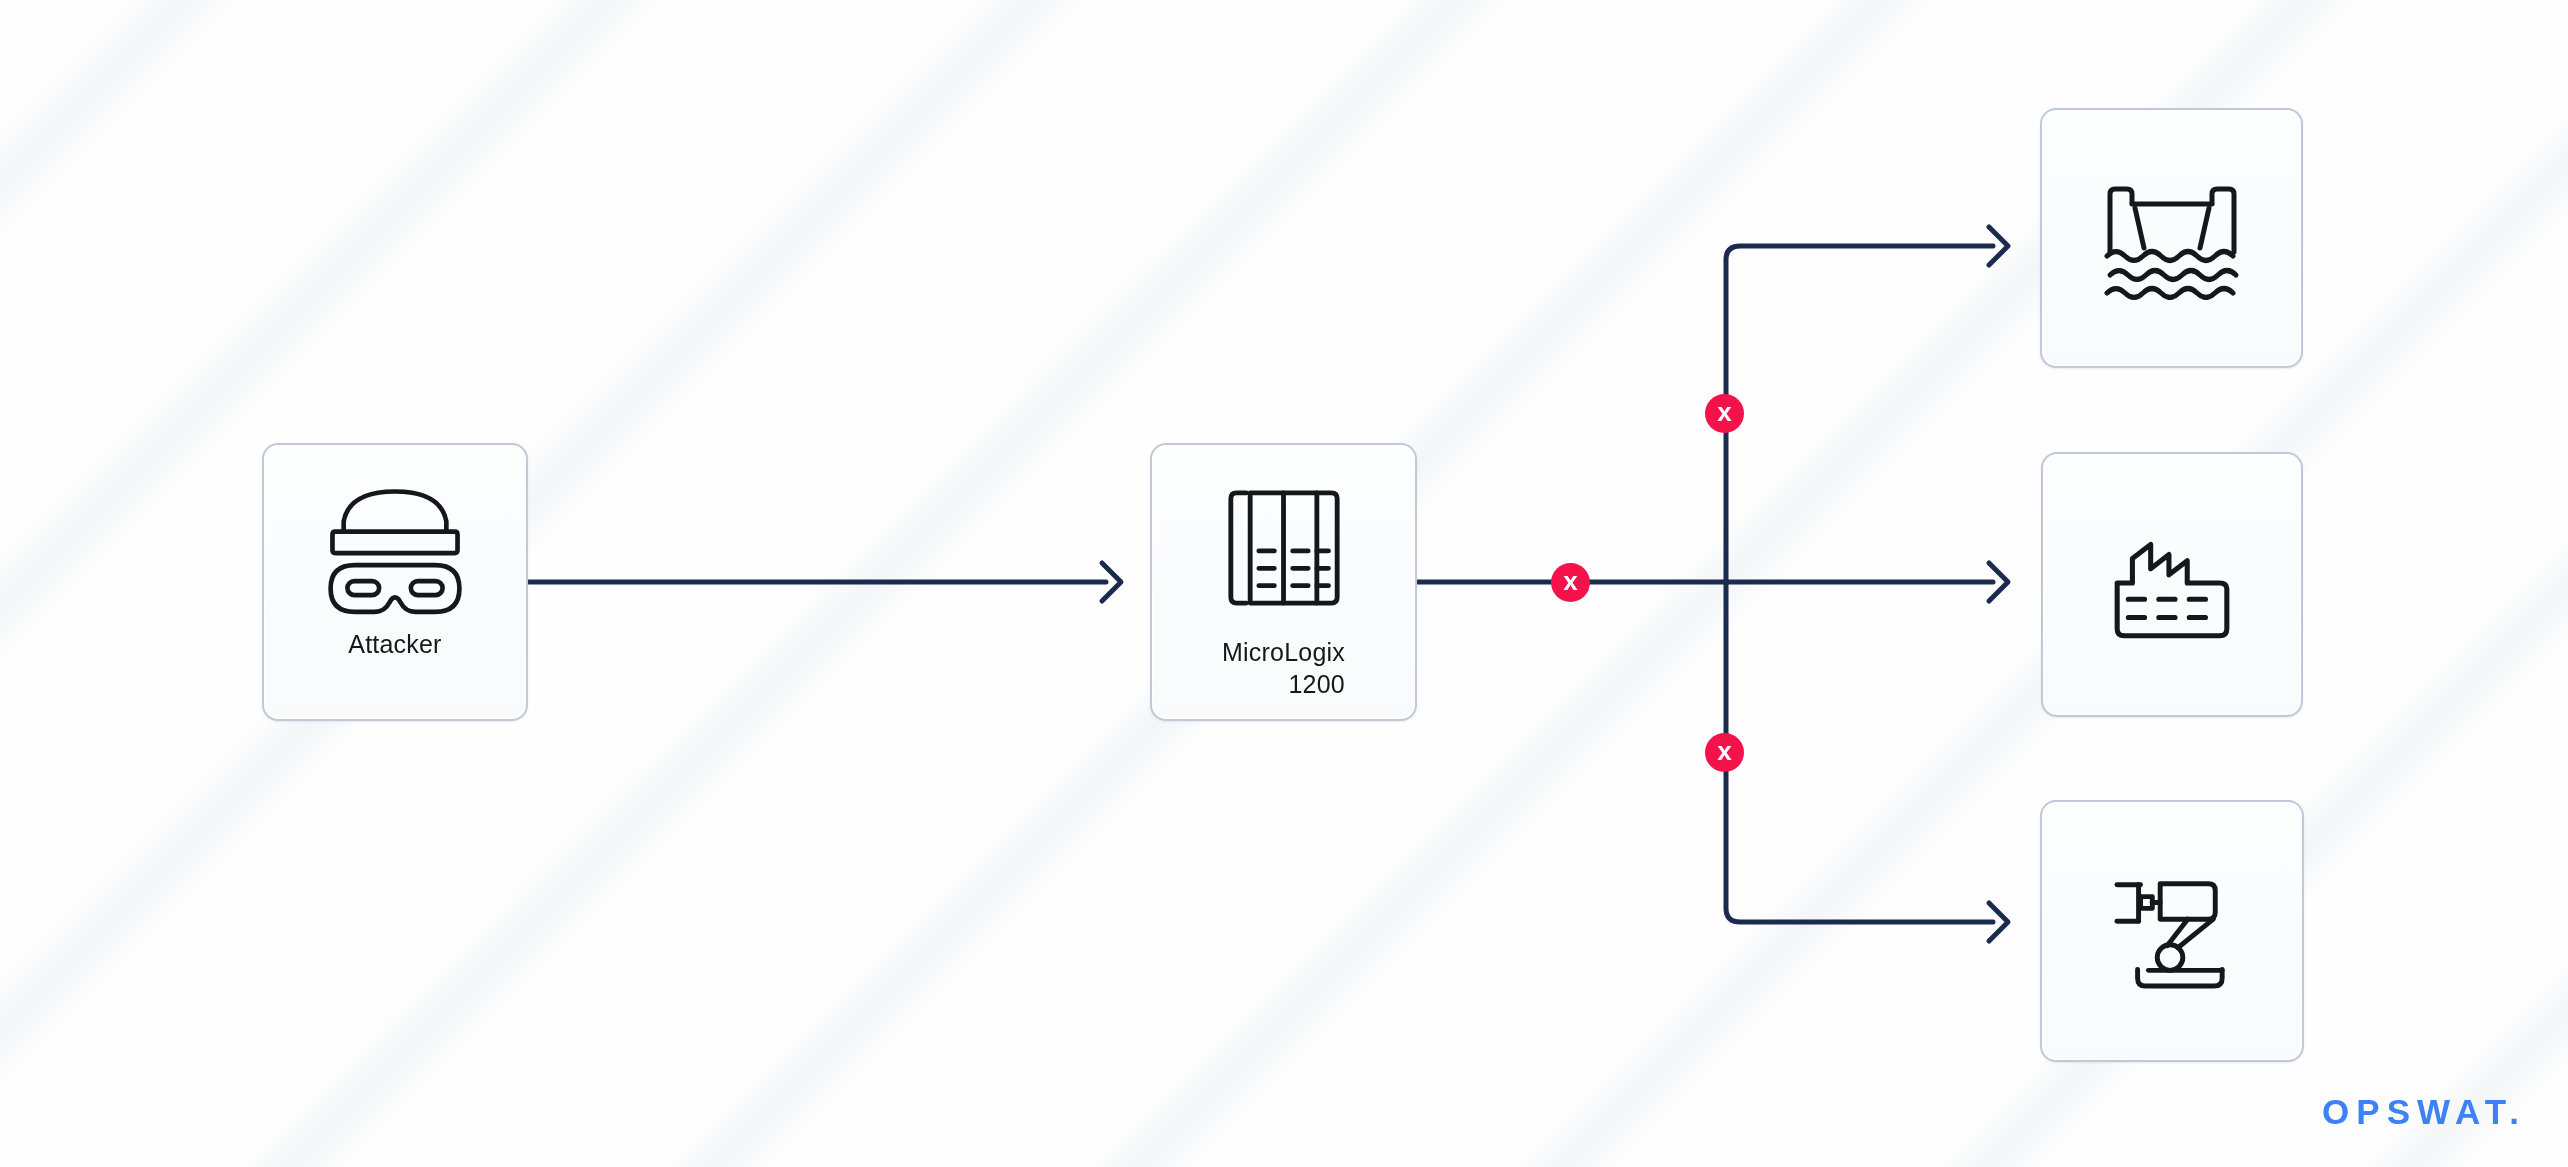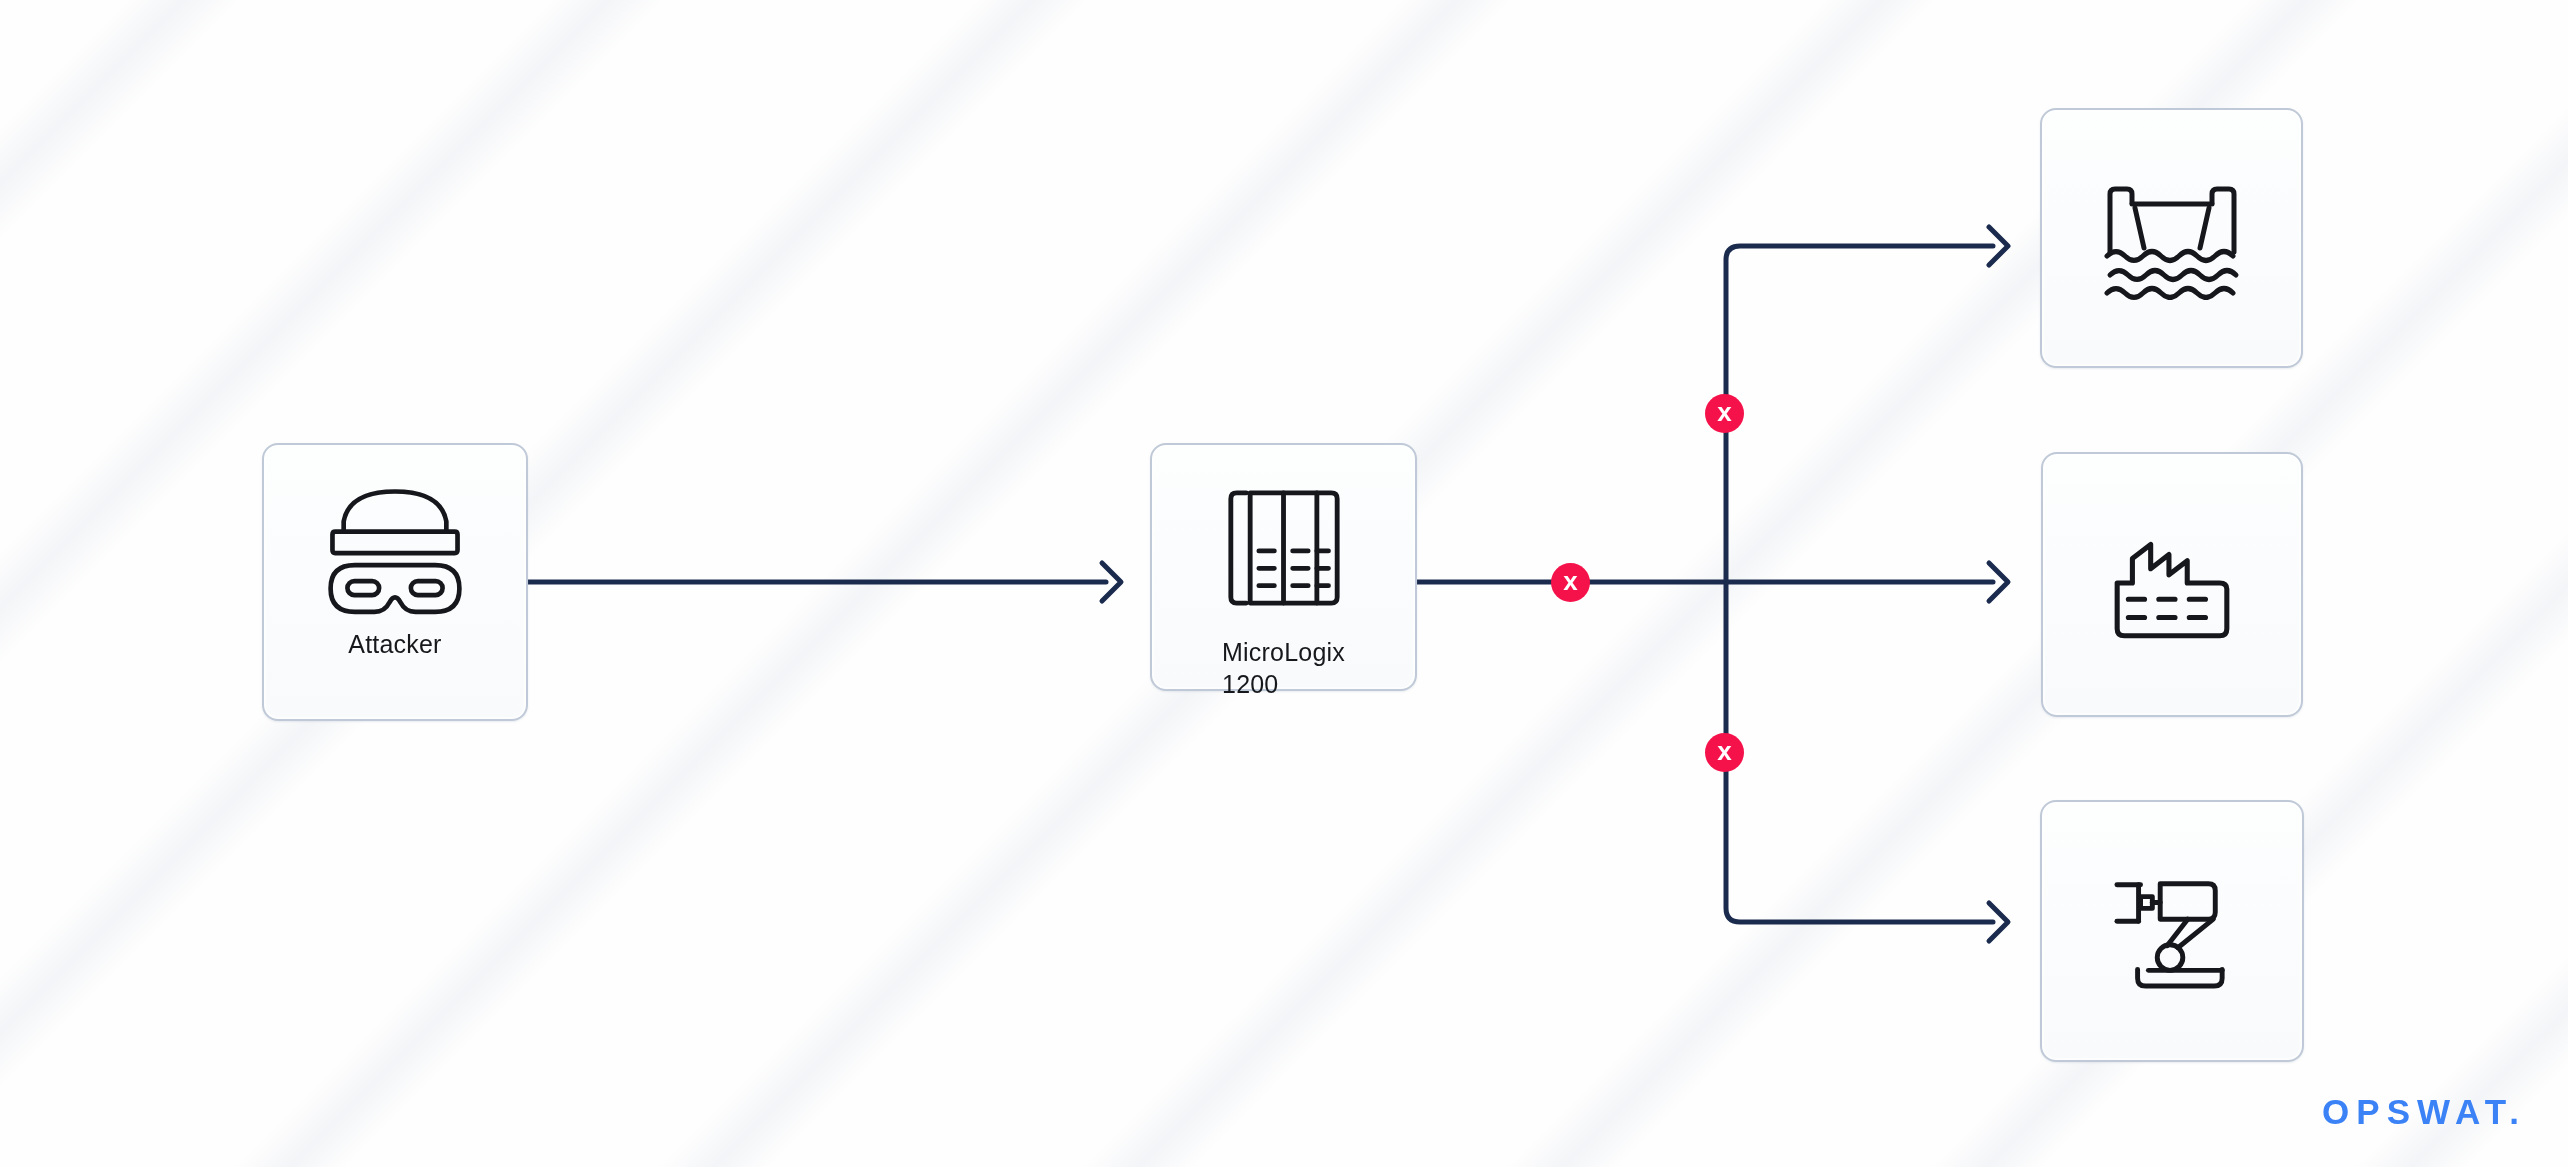--- a/index.html
+++ b/index.html
@@ -57,27 +57,27 @@
     fill:none;
     stroke: var(--icon-stroke, #16171c);
     stroke-width:5;
     stroke-linecap:round;
     stroke-linejoin:round;
   }
   .node-label {
     font-size: 25px;
     line-height: 1.26;
     color: #17181c;
-    text-align: left;
+    text-align: right;
     letter-spacing: 0.2px;
   }
 
   .node-attacker { left:262px; top:443px; width:266px; height:278px; padding-top:34px; }
   .node-attacker .icon { margin-bottom: 14px; }
-  .node-plc      { left:1150px; top:443px; width:267px; height:248px; padding-top:44px; }
+  .node-plc      { left:1150px; top:443px; width:267px; height:278px; padding-top:44px; }
   .node-plc .icon { margin-bottom: 30px; }
   .node-dam      { left:2040px; top:108px;  width:263px; height:260px; justify-content:center; }
   .node-factory  { left:2041px; top:452px;  width:262px; height:265px; justify-content:center; }
   .node-robot    { left:2040px; top:800px;  width:264px; height:262px; justify-content:center; }
 
   .badge {
     position:absolute;
     width:39px; height:39px;
     border-radius:50%;
     background: var(--block-marker, #f5124a);

